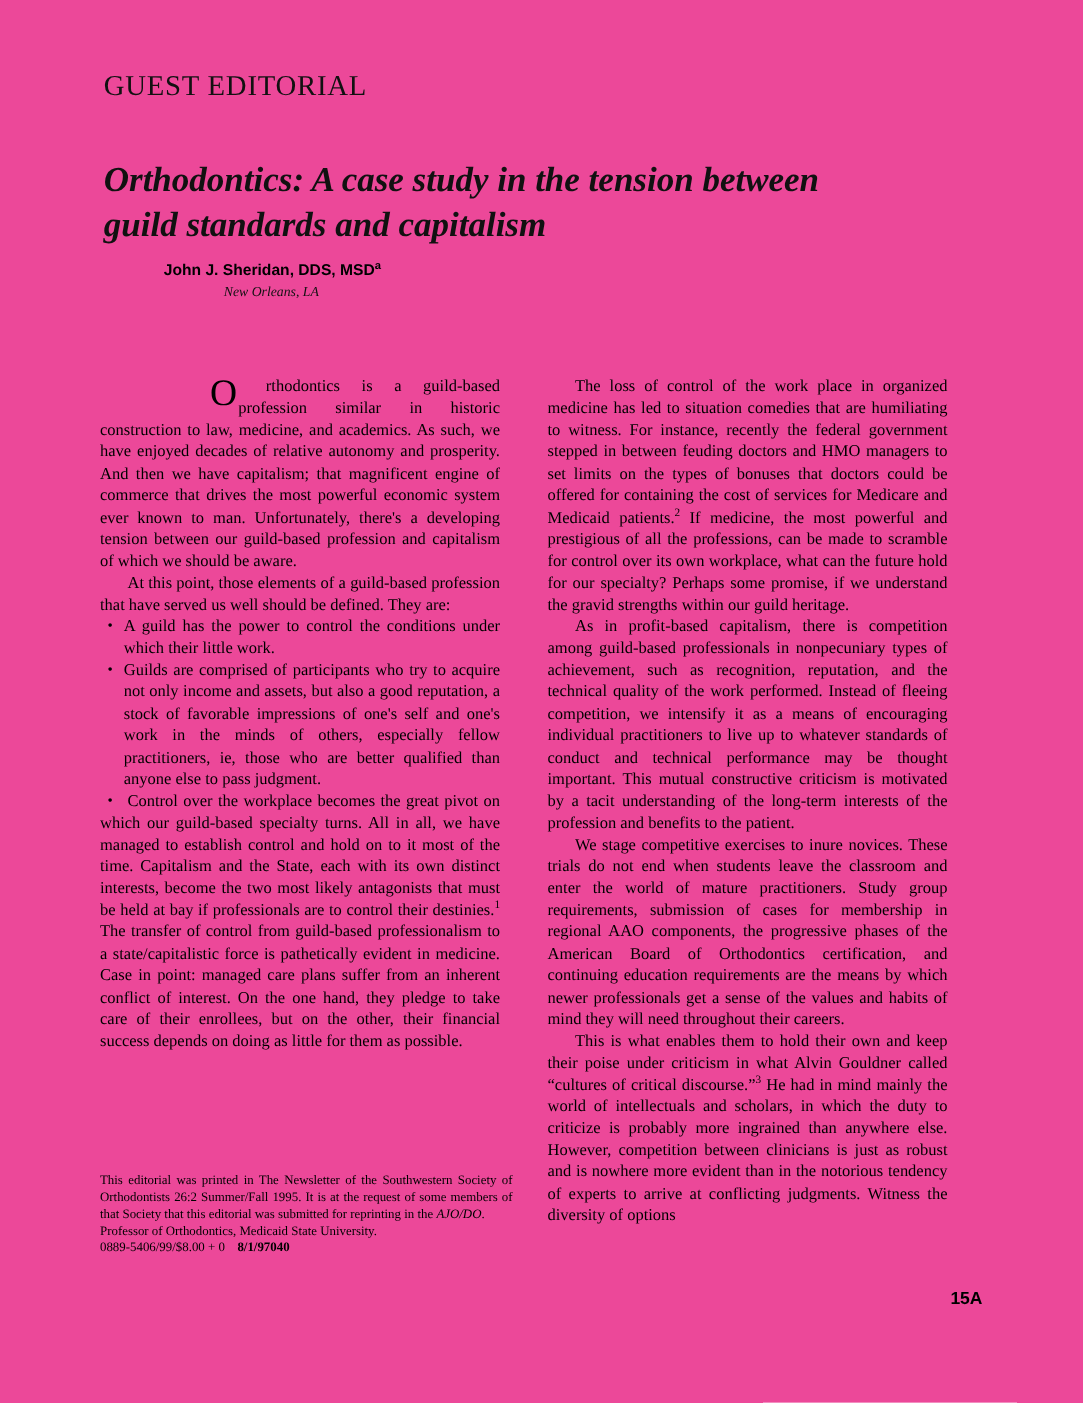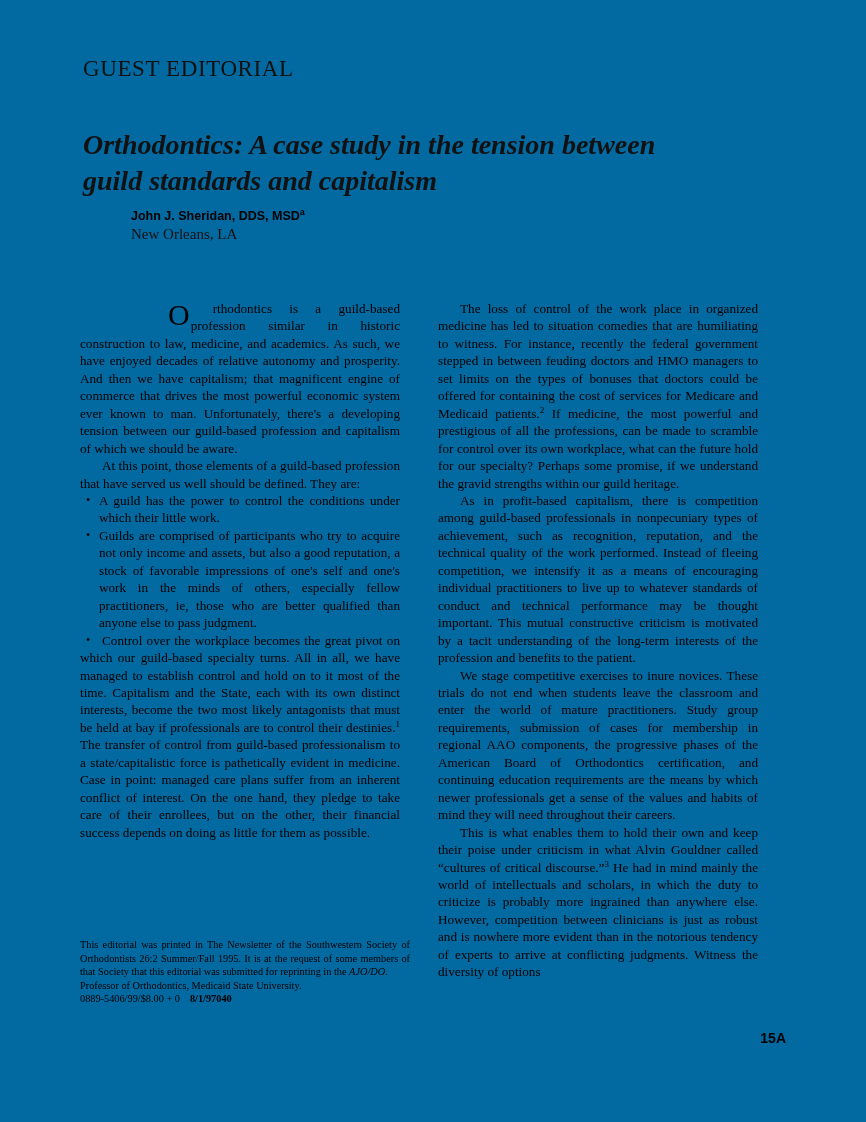--- a/index.html
+++ b/index.html
@@ -14,21 +14,21 @@
     font-family: "Liberation Serif", "DejaVu Serif", serif;
     color: #000000;
     overflow: hidden;
   }
 
   .page {
     position: absolute;
     left: 0; top: 0;
     width: 866px;
     height: 1122px;
-    background: #0369a1;
+    background: #ec4899;
   }
 
   
   .kicker {
     position: absolute;
     left: 83px;
     top: 56px;
     font-family: "Liberation Serif", "DejaVu Serif", serif;
     font-size: 23px;
     letter-spacing: 0.6px;
@@ -60,24 +60,26 @@
     color: #000;
     line-height: 16px;
   }
   .byline-name sup {
     font-size: 9px;
     vertical-align: super;
     line-height: 0;
   }
   .byline-place {
     font-family: "Liberation Serif", "DejaVu Serif", serif;
-    font-size: 15px;
+    font-style: italic;
+    font-size: 11px;
     line-height: 17px;
     color: #111;
     margin-top: 2px;
+    margin-left: 48px;
   }
 
   
   .col {
     position: absolute;
     top: 300px;
     width: 320px;
     font-size: 13.2px;
     line-height: 17.45px;
     text-align: justify;

